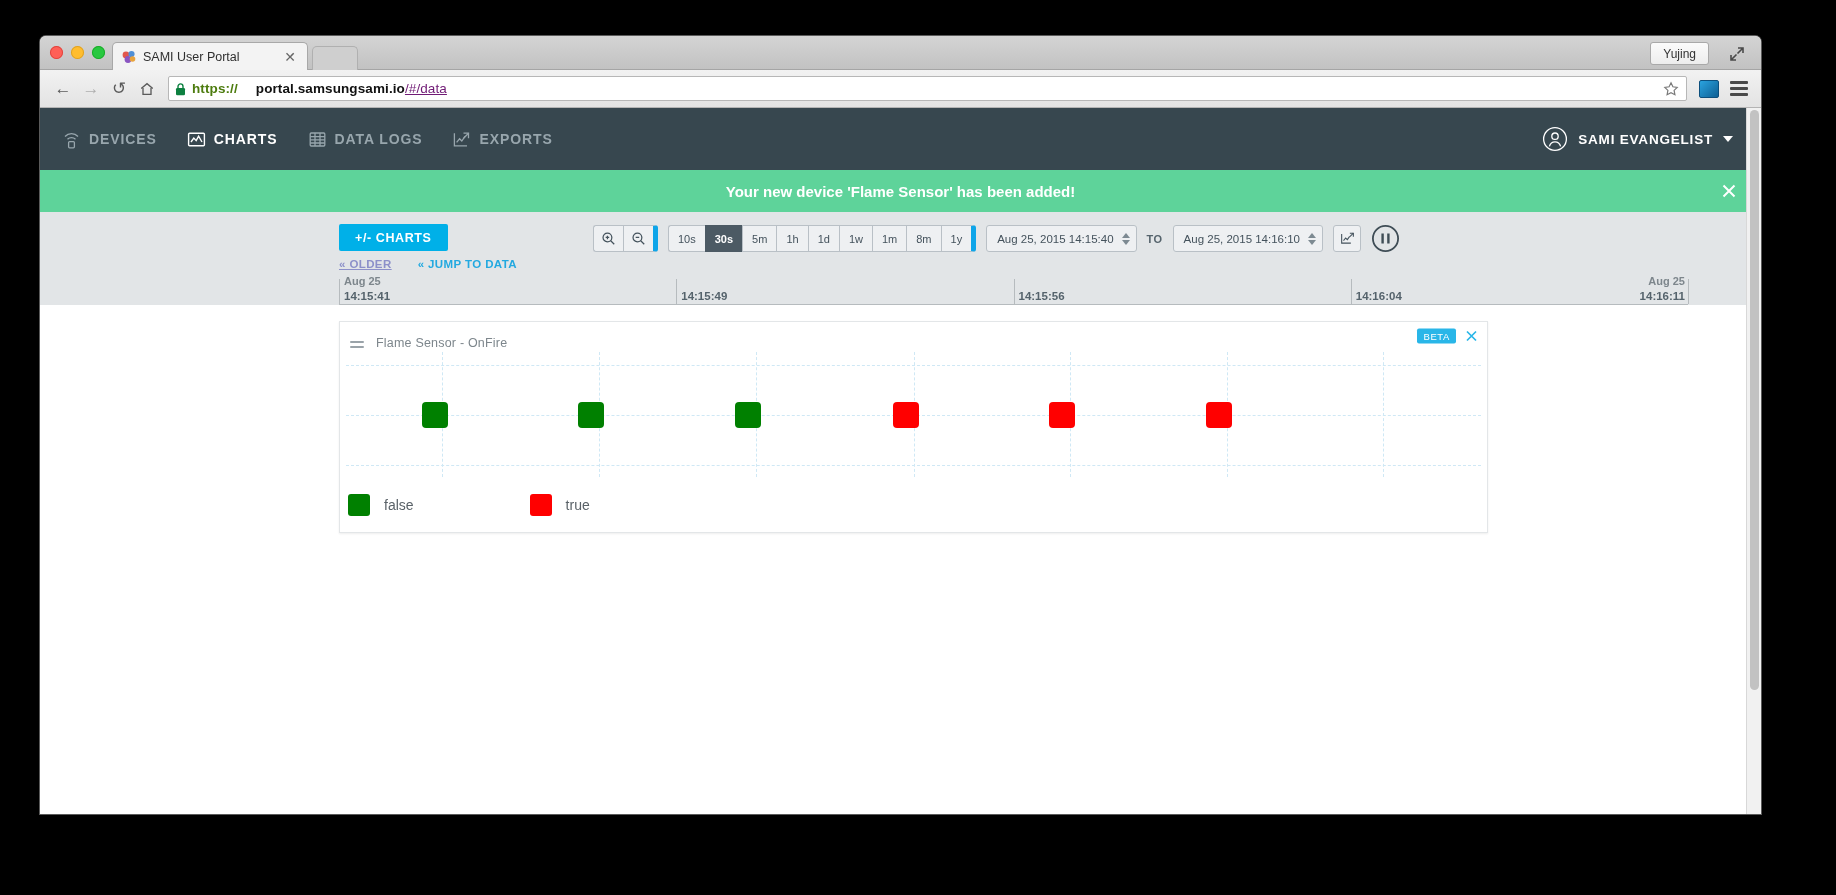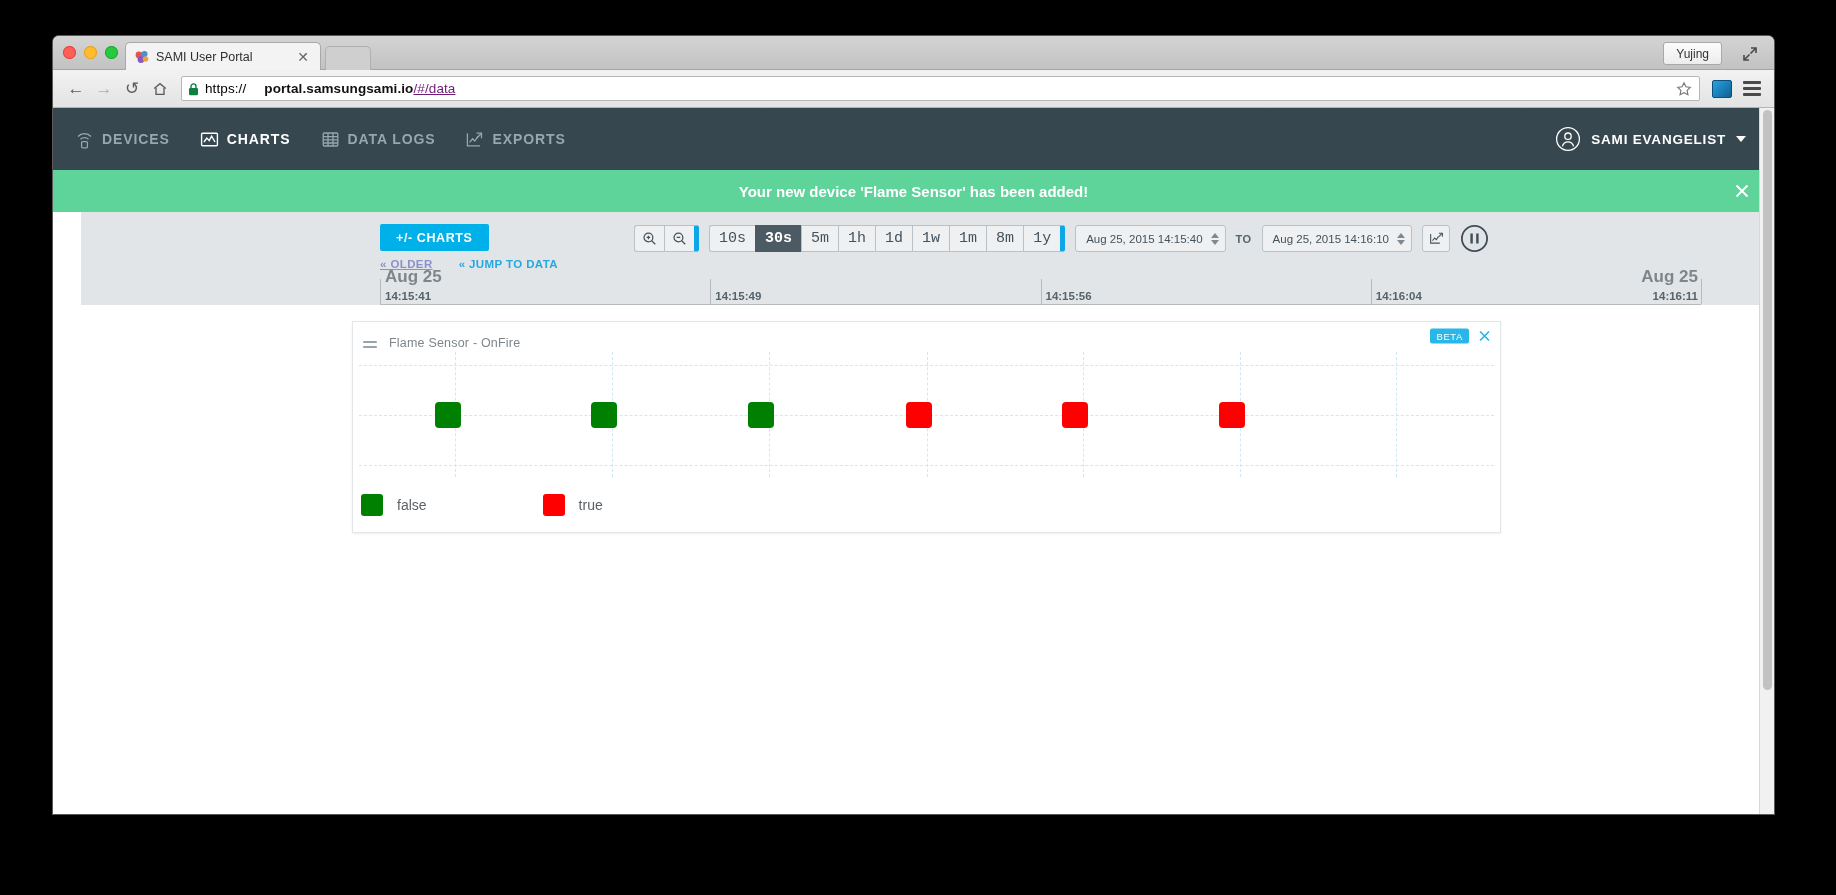--- a/index.html
+++ b/index.html
@@ -6,21 +6,21 @@
   html, body {
     width: 1836px; height: 895px;
     background: #000;
     font-family: "Liberation Sans", sans-serif;
     overflow: hidden;
   }
 
   
   .browser-window {
     position: absolute;
-    left: 53px; top: 36px;
+    left: 40px; top: 36px;
     width: 1721px; height: 778px;
     background: #fff;
     border-radius: 6px 6px 0 0;
     overflow: hidden;
     box-shadow: 0 0 0 1px #5a5a5a;
   }
 
   
   .tabstrip {
     height: 34px;
@@ -89,21 +89,21 @@
   .omnibox {
     flex: 1; height: 25px; margin: 0 6px;
     background: #fff;
     border: 1px solid #b7b7b7; border-radius: 2px;
     display: flex; align-items: center;
     padding: 0 6px;
     position: relative;
   }
   .lock { width: 11px; height: 13px; flex: none; margin-right: 6px; }
   .url { font-size: 13.5px; color: #222; white-space: nowrap; letter-spacing: .1px; }
-  .url .scheme { color: #000000; }
+  .url .scheme { color: #4d7c0f; font-weight: bold; }
   .url .host { color: #111; font-weight: 600; padding-left: 18px; }
   .url .path { color: #701a75; text-decoration: underline; }
   .star-icon { position: absolute; right: 7px; top: 4px; width: 16px; height: 16px; color:#7a7a7a; }
   .ext-icon {
     width: 20px; height: 18px; margin-left: 4px;
     background: linear-gradient(135deg,#2aa3df,#0e5f94);
     border: 1px solid #0c4f7d; border-radius: 2px;
   }
   .menu-icon { width: 24px; height: 22px; margin-left: 6px; display:flex; flex-direction:column; justify-content:center; gap:3px; padding: 0 3px;}
   .menu-icon i { display:block; height: 3px; background:#4a4a4a; border-radius:1px; }
@@ -161,21 +161,20 @@
     position: absolute; right: 22px; top: 50%; transform: translateY(-50%);
     width: 20px; height: 20px; color:#fff;
   }
 
   
   .controlbar {
     background: #e2e5e7;
     padding: 12px 7px 0 0;
     position: relative;
     height: 93px;
-    margin-left: 28px;
   }
   .cb-inner { position: relative; height: 44px; }
   .btn-charts {
     position: absolute; left: 299px; top: 0;
     height: 27px; padding: 0 16px;
     background: #00b0e8; color: #fff;
     font-size: 12.5px; font-weight: 700; letter-spacing: .6px;
     display: flex; align-items: center; justify-content: center;
     border-radius: 2px;
   }
@@ -189,21 +188,21 @@
     display: flex; align-items: center; gap: 10px;
   }
   .group { display: flex; }
   .group .gbtn {
     height: 27px; min-width: 28px;
     padding: 0 9px;
     background: #eef0f2;
     border: 1px solid #b9c0c6;
     border-right: none;
     display: flex; align-items: center; justify-content: center;
-    font-size: 15px; color: #44525c; font-family: Liberation Mono, monospace;
+    font-size: 11px; color: #44525c;
   }
   .group .gbtn:first-child { border-radius: 3px 0 0 3px; }
   .group .gbtn:last-child { border-right: 5px solid #0ea5e9; border-radius: 0 3px 3px 0; }
   .group .gbtn.active { background: #4c5a64; color: #fff; font-weight: 700; border-color:#4c5a64; }
   .group.zoom .gbtn { padding: 0 7px; }
 
   .datebox {
     height: 27px; padding: 0 6px 0 10px;
     background: #eef0f2; border: 1px solid #b9c0c6; border-radius: 3px;
     display: flex; align-items: center; gap: 8px;
@@ -229,21 +228,21 @@
   }
   .tickwrap { position: absolute; inset: 0; }
   .tick { position: absolute; bottom: 0; top: 14px; border-left: 1px solid #b6bbbe; }
   .tick .lbl {
     position: absolute; bottom: 2px; left: 4px;
     font-size: 11.5px; font-weight: 700; color: #55636c;
     white-space: nowrap;
   }
   .tick .day {
     position: absolute; bottom: 17px; left: 4px;
-    font-size: 17px; font-weight: 700; color: #7d868c;
+    font-size: 11px; font-weight: 700; color: #7d868c;
     white-space: nowrap;
     text-align: center;
   }
   .tick.last .lbl, .tick.last .day { left: auto; right: 4px; }
 
   
   .panel-area { background: #ffffff; position: relative; height: 100%; }
   .panel {
     position: absolute; left: 299px; top: 16px;
     width: 1149px; height: 212px;

